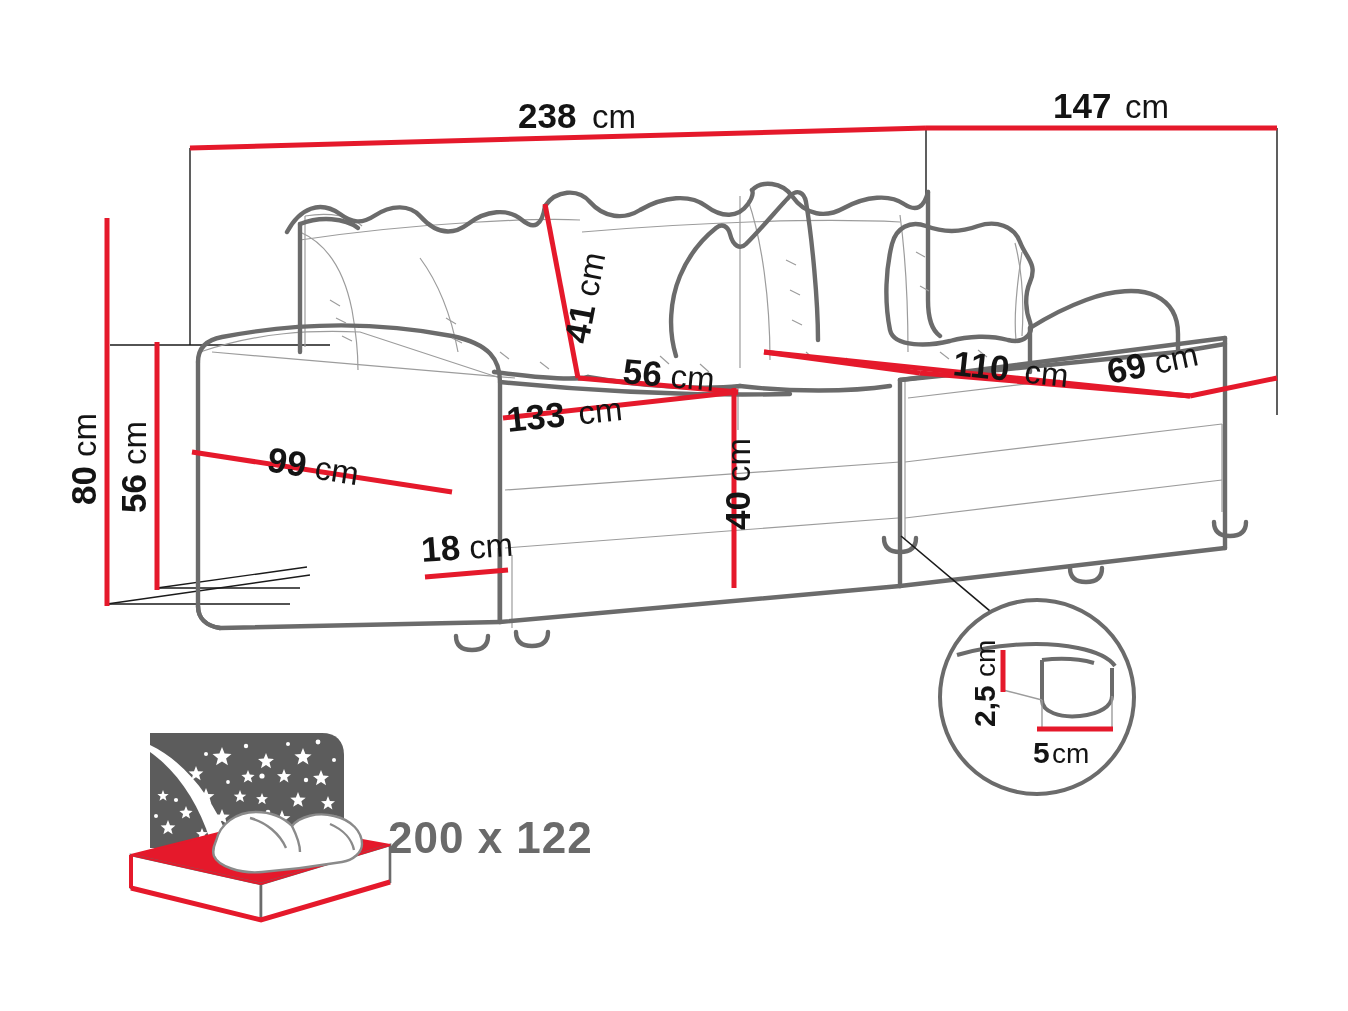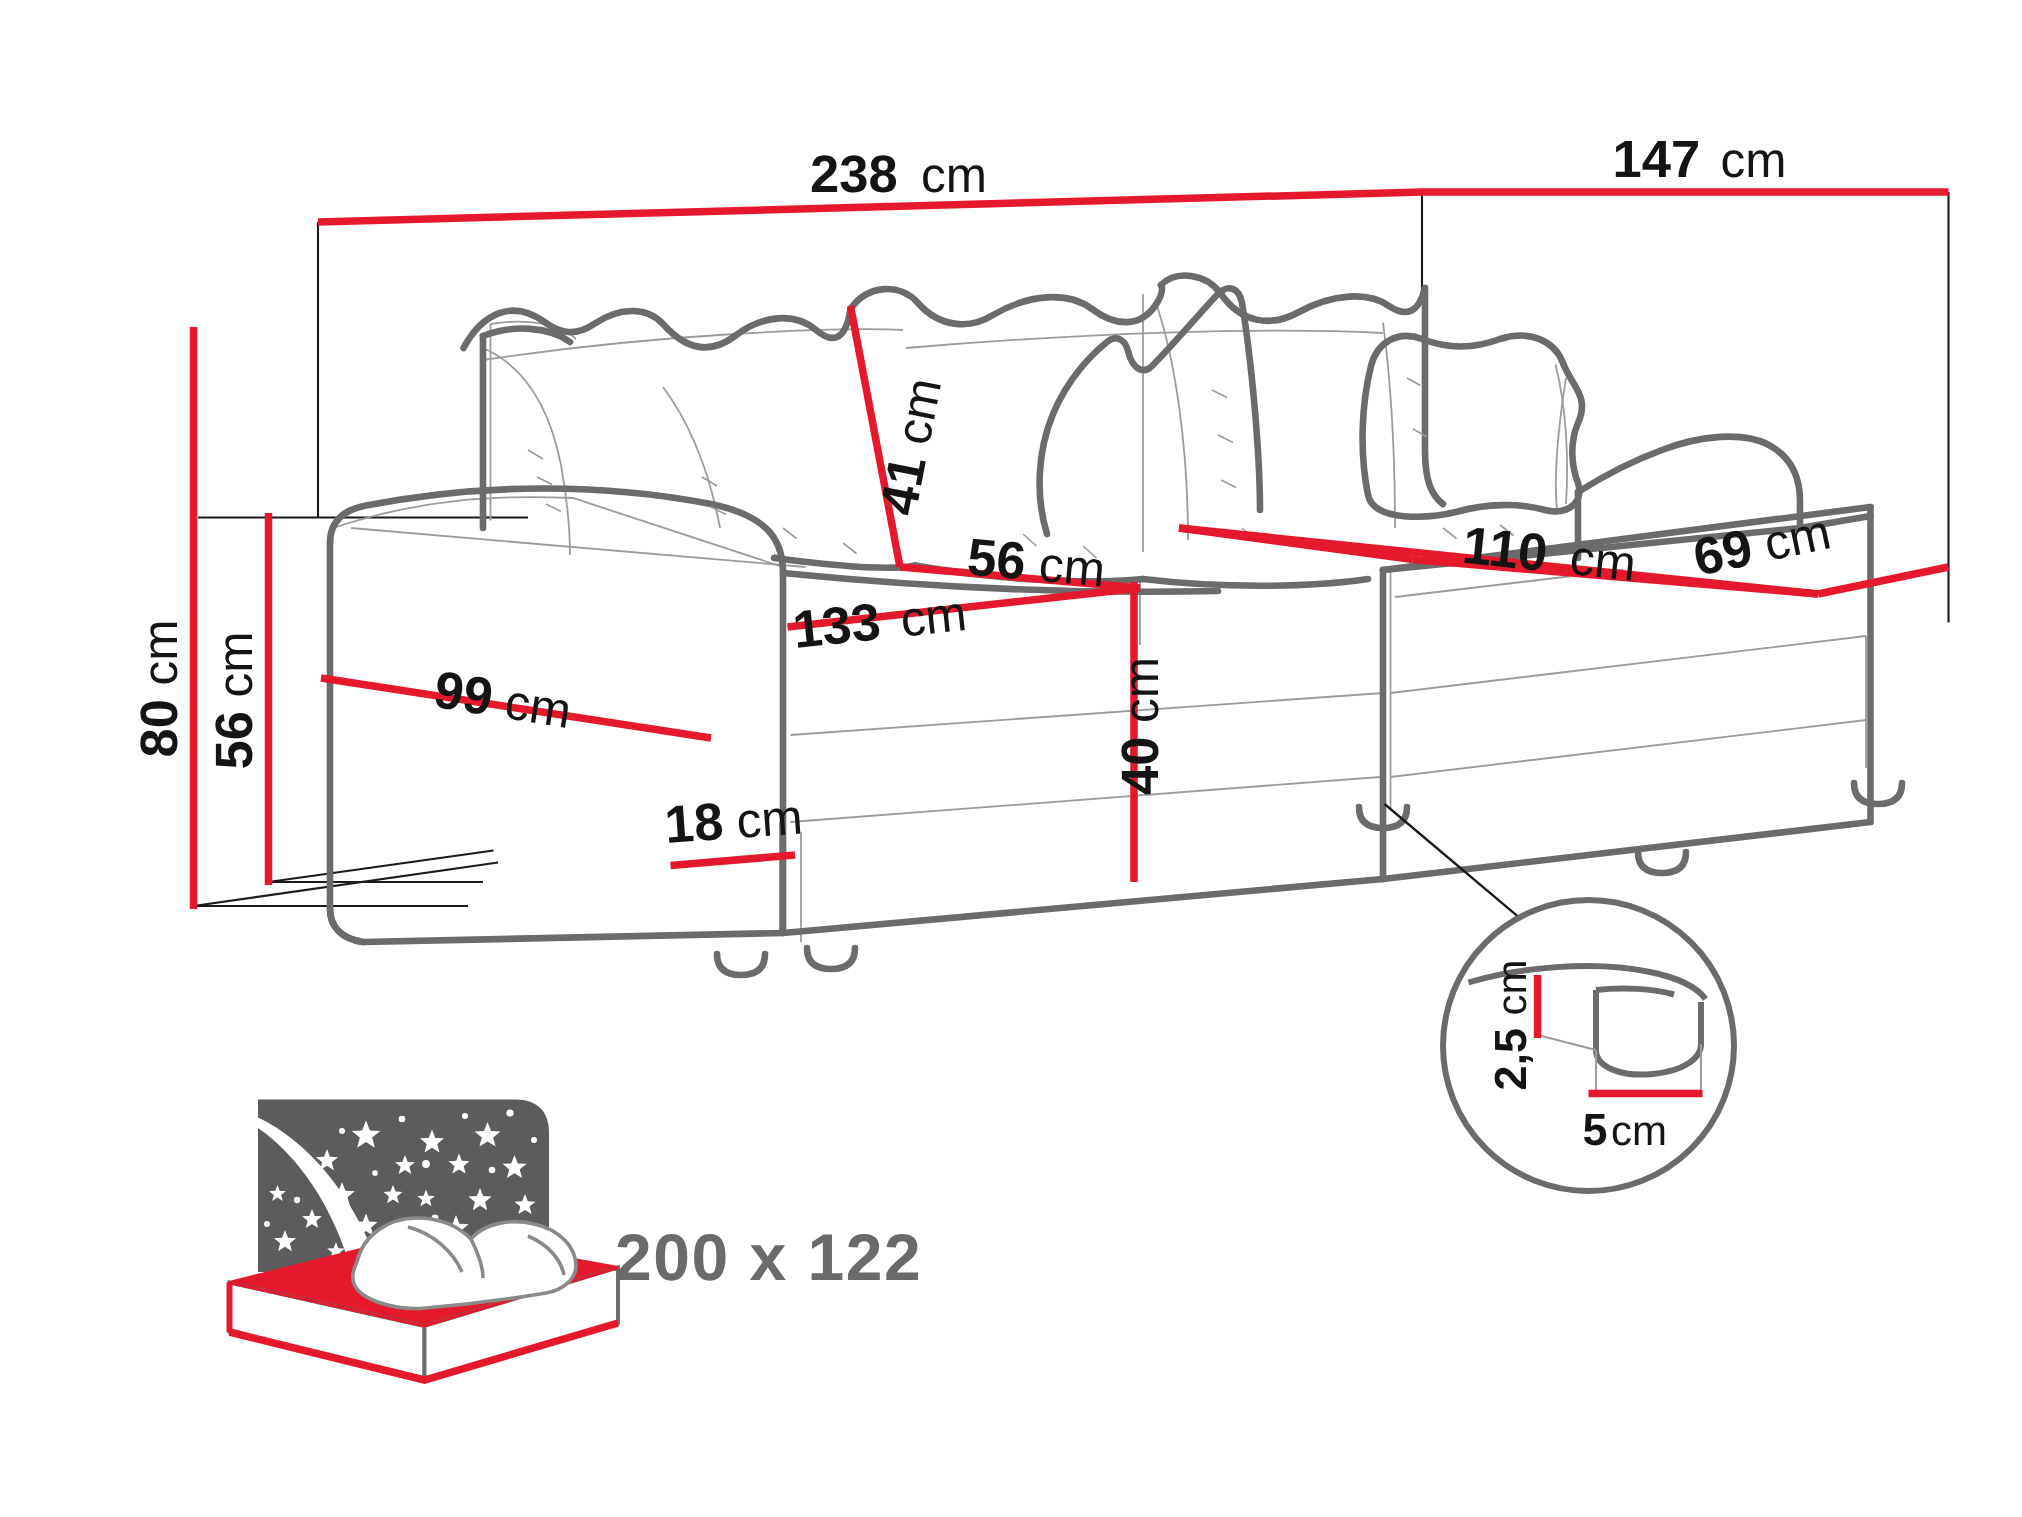--- a/index.html
+++ b/index.html
@@ -13,21 +13,20 @@
     height: 1011px;
     position: relative;
     overflow: hidden;
     font-family: "Liberation Sans", sans-serif;
   }
   #diagram-root {
     position: absolute;
     inset: 0;
     width: 1224px;
     height: 1011px;
-    padding-left: 22px;
   }
   svg.diagram {
     display: block;
     width: 1348px;
     height: 1011px;
   }
   .dim-text {
     font-family: "Liberation Sans", sans-serif;
     font-weight: bold;
     fill: #141414;

